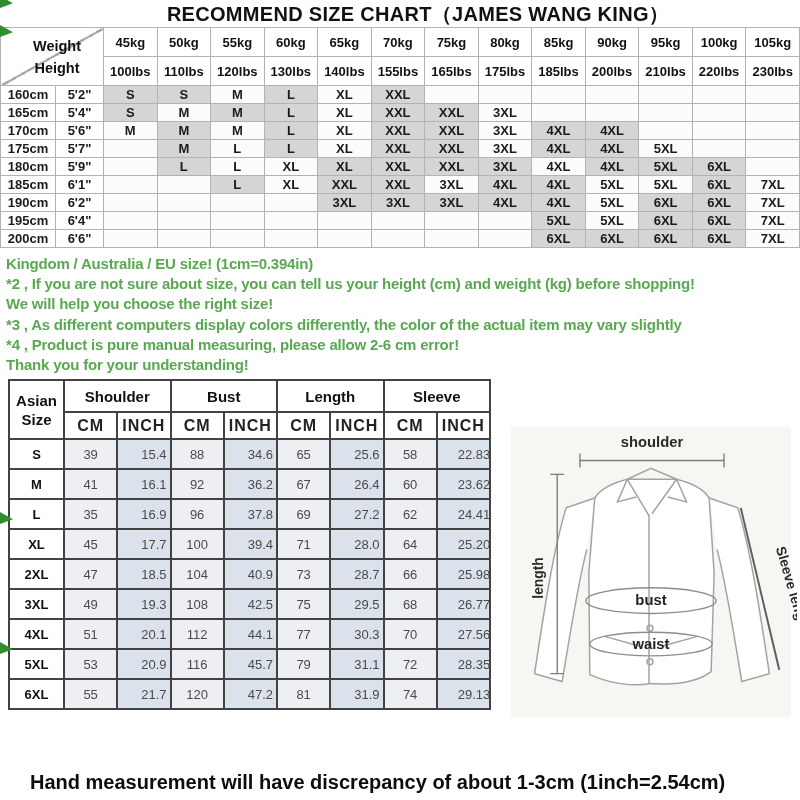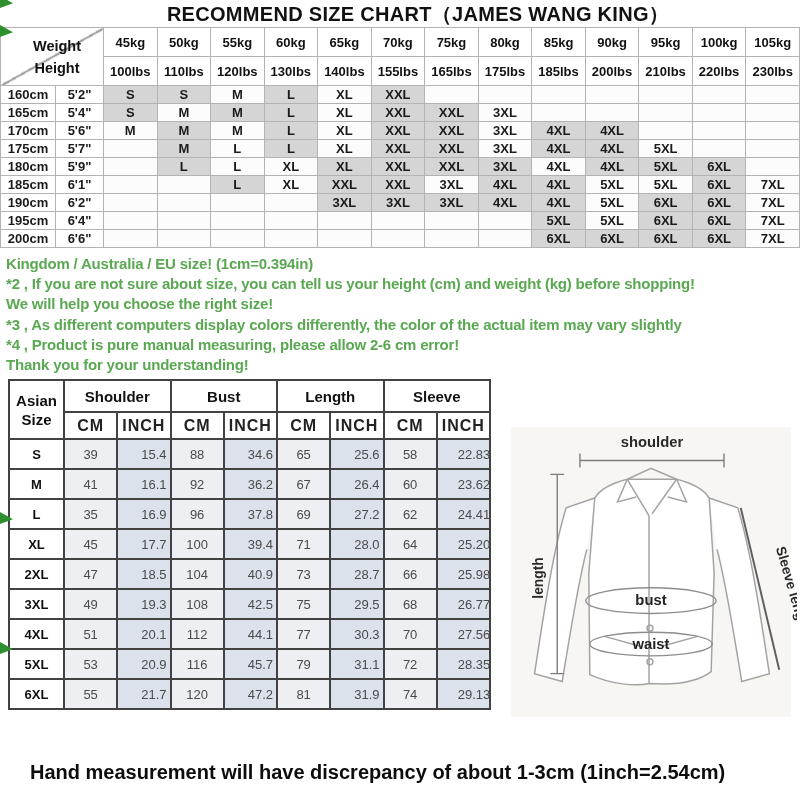--- a/index.html
+++ b/index.html
@@ -39,21 +39,21 @@
   .measure th.unit-h{height:25px;font-size:16px;font-weight:700;letter-spacing:1px;
         color:#222;background:#fff;}
   .measure tbody td{height:28px;font-size:13px;color:#4a4a4a;}
   .measure td.size{font-weight:700;color:#111;background:#fff;font-size:13px;}
   .measure td.cm{background:#edeff2;}
   .measure td.inch{background:#dbe2ec;padding-left:20px;}
 
   .diagram{margin:44px 0 0 10px;}
   svg text{font-family:"Liberation Sans",sans-serif;}
 
-  .footer{position:absolute;left:30px;bottom:16px;font-size:20px;font-weight:700;
+  .footer{position:absolute;left:30px;bottom:6px;font-size:20px;font-weight:700;
         white-space:nowrap;color:#0d0d0d;}
 
   .wedge{position:absolute;left:0;width:13px;height:12px;background:#2f8f2f;
         clip-path:polygon(0 0,100% 60%,0 100%);}
 </style>
 </head>
 <body>
 
 <div class="wedge" style="top:-4px"></div>
 <div class="wedge" style="top:25px"></div>

